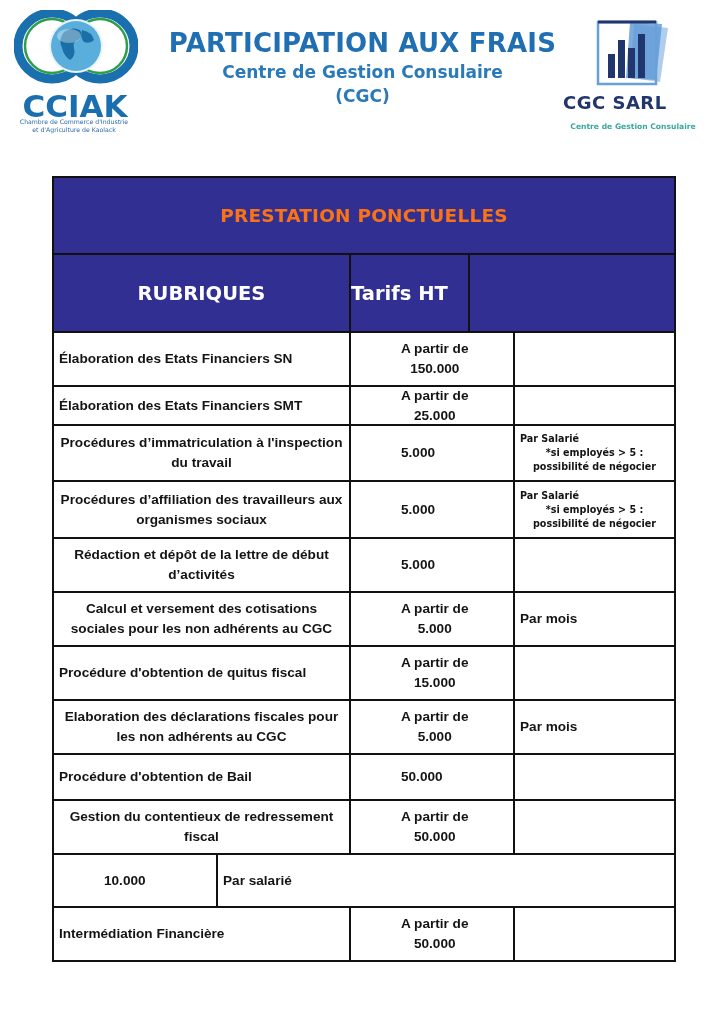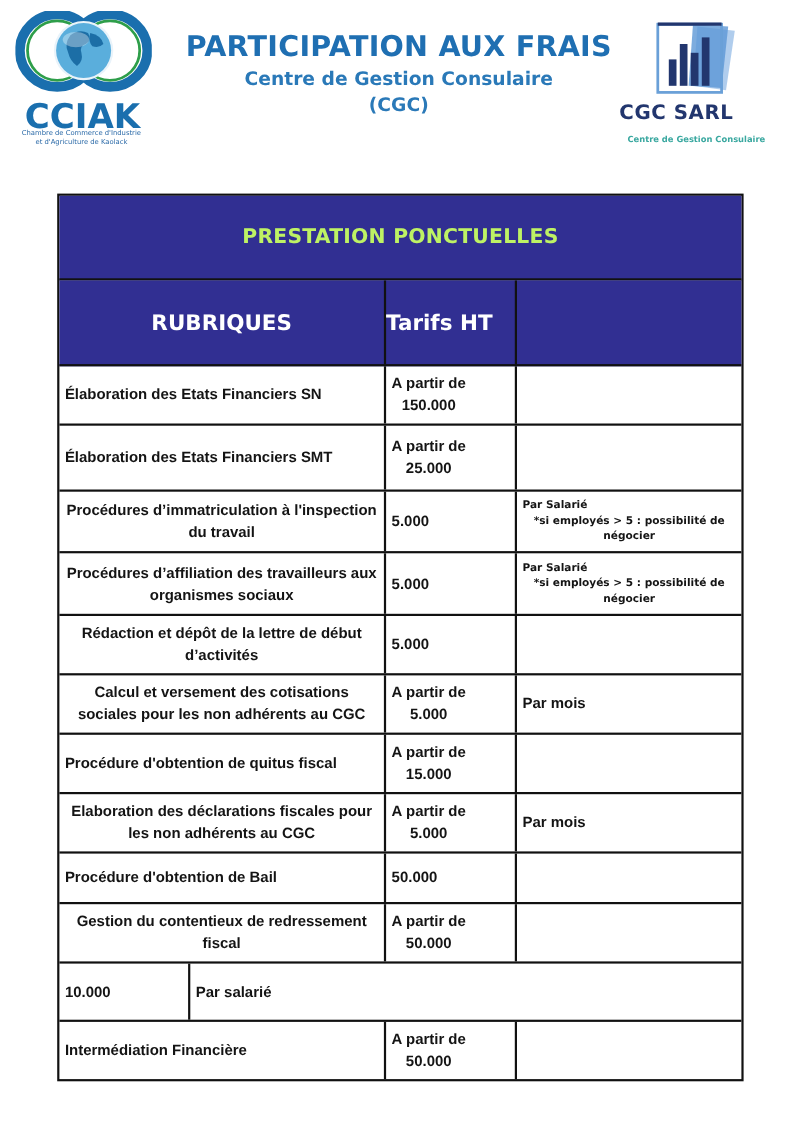--- a/index.html
+++ b/index.html
@@ -22,34 +22,34 @@
   .logo-right { position: absolute; left: 590px; top: 18px; width: 130px; height: 120px; }
   .cgc-word { position: absolute; left: 563px; top: 92px; width: 140px; text-align: left;
     font-family: "DejaVu Sans", sans-serif; font-weight: bold; font-size: 18px; color: #22366e; letter-spacing: 0.5px; }
   .cgc-sub { position: absolute; left: 560px; top: 122px; width: 146px; text-align: center;
     font-family: "DejaVu Sans", sans-serif; font-weight: bold; font-size: 7.6px; color: #3aa8a0; }
 
   
   .tbl { position: absolute; left: 52px; top: 176px; width: 624px; border: 2.5px solid #111; }
   .tbl-title { height: 77px; background: #312f92; border-bottom: 2.5px solid #111;
     display: flex; align-items: center; justify-content: center;
-    font-family: "DejaVu Sans", sans-serif; font-weight: bold; font-size: 18.5px; color: #bef264; letter-spacing: 0.2px; }
+    font-family: "DejaVu Sans", sans-serif; font-weight: bold; font-size: 18.5px; color: #f97316; letter-spacing: 0.2px; }
   .row { display: flex; border-bottom: 2.5px solid #111; }
   .row:last-child { border-bottom: none; }
   .hdr { height: 78px; background: #312f92; }
   .c1 { width: 297px; border-right: 2.5px solid #111; }
   .c2 { width: 119px; border-right: 2.5px solid #111; }
   .c3 { flex: 1; }
   .hdr .cell { display: flex; align-items: center; justify-content: center;
     font-family: "DejaVu Sans", sans-serif; font-weight: bold; font-size: 19.5px; color: #fff; }
   .hdr .c2 { justify-content: flex-start; padding-left: 0; }
 
   .cell { display: flex; align-items: center; text-align: center; }
   .body .cell { padding: 0 5px; font-weight: bold; font-size: 13.6px; line-height: 20px; color: #141414; }
-  .body .c2 { white-space: pre-line; }
+  .body .c2 { white-space: pre-line; margin-left: 45px; }
   .body .c3.small { font-family: "DejaVu Sans", sans-serif; font-size: 9.6px; line-height: 14px; flex-direction: column; align-items: flex-start; justify-content: center; }
   .body .c3.small span { display: block; }
 </style>
 </head>
 <body>
 
 <div class="logo-left">
   <svg width="124" height="76" viewBox="0 0 124 76">
     <ellipse cx="38" cy="36" rx="34" ry="33" fill="none" stroke="#1a6fae" stroke-width="9"></ellipse>
     <ellipse cx="86" cy="36" rx="34" ry="33" fill="none" stroke="#1a6fae" stroke-width="9"></ellipse>
@@ -97,21 +97,21 @@
     <div class="cell c2">Tarifs HT</div>
     <div class="cell c3"></div>
   </div>
 
   <div class="row body" style="height:54px">
     <div class="cell c1">Élaboration des Etats Financiers SN</div>
     <div class="cell c2">A partir de
 150.000</div>
     <div class="cell c3"></div>
   </div>
-  <div class="row body" style="height:60px">
+  <div class="row body" style="height:39px">
     <div class="cell c1">Élaboration des Etats Financiers SMT</div>
     <div class="cell c2">A partir de
 25.000</div>
     <div class="cell c3"></div>
   </div>
   <div class="row body" style="height:56px">
     <div class="cell c1">Procédures d’immatriculation à l'inspection du travail</div>
     <div class="cell c2">5.000</div>
     <div class="cell c3 small">
       <span>Par Salarié</span>

